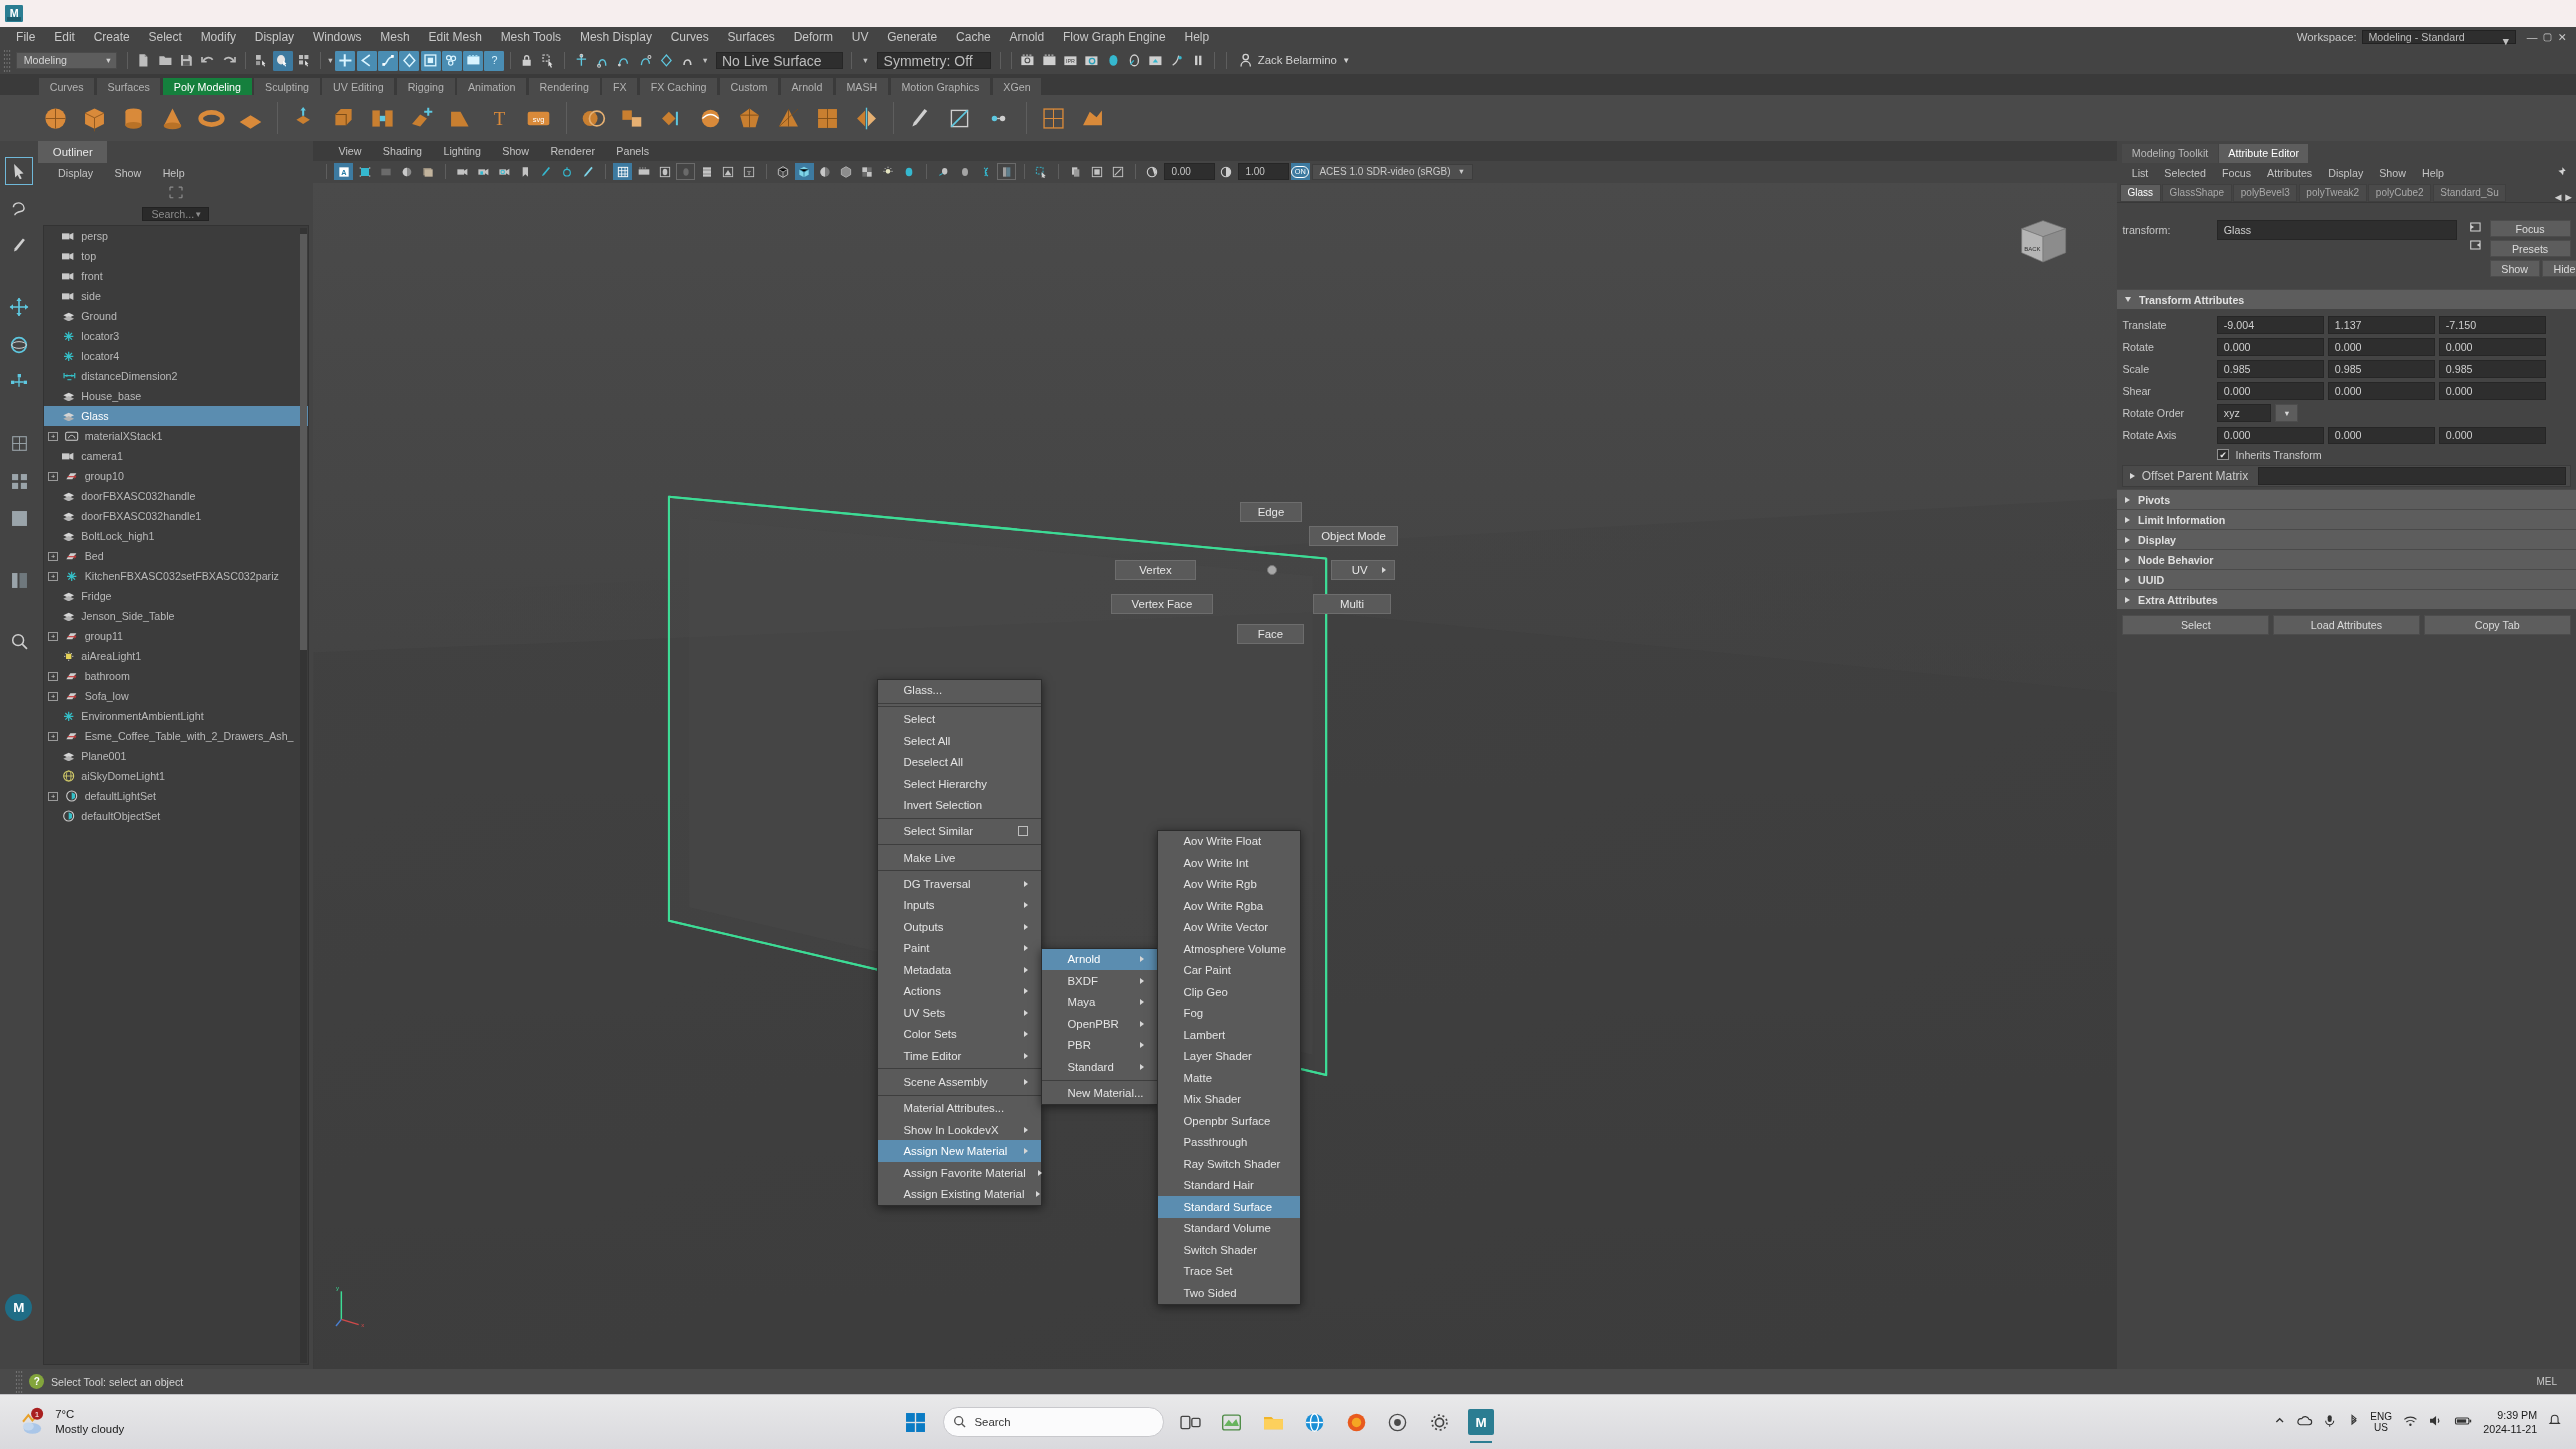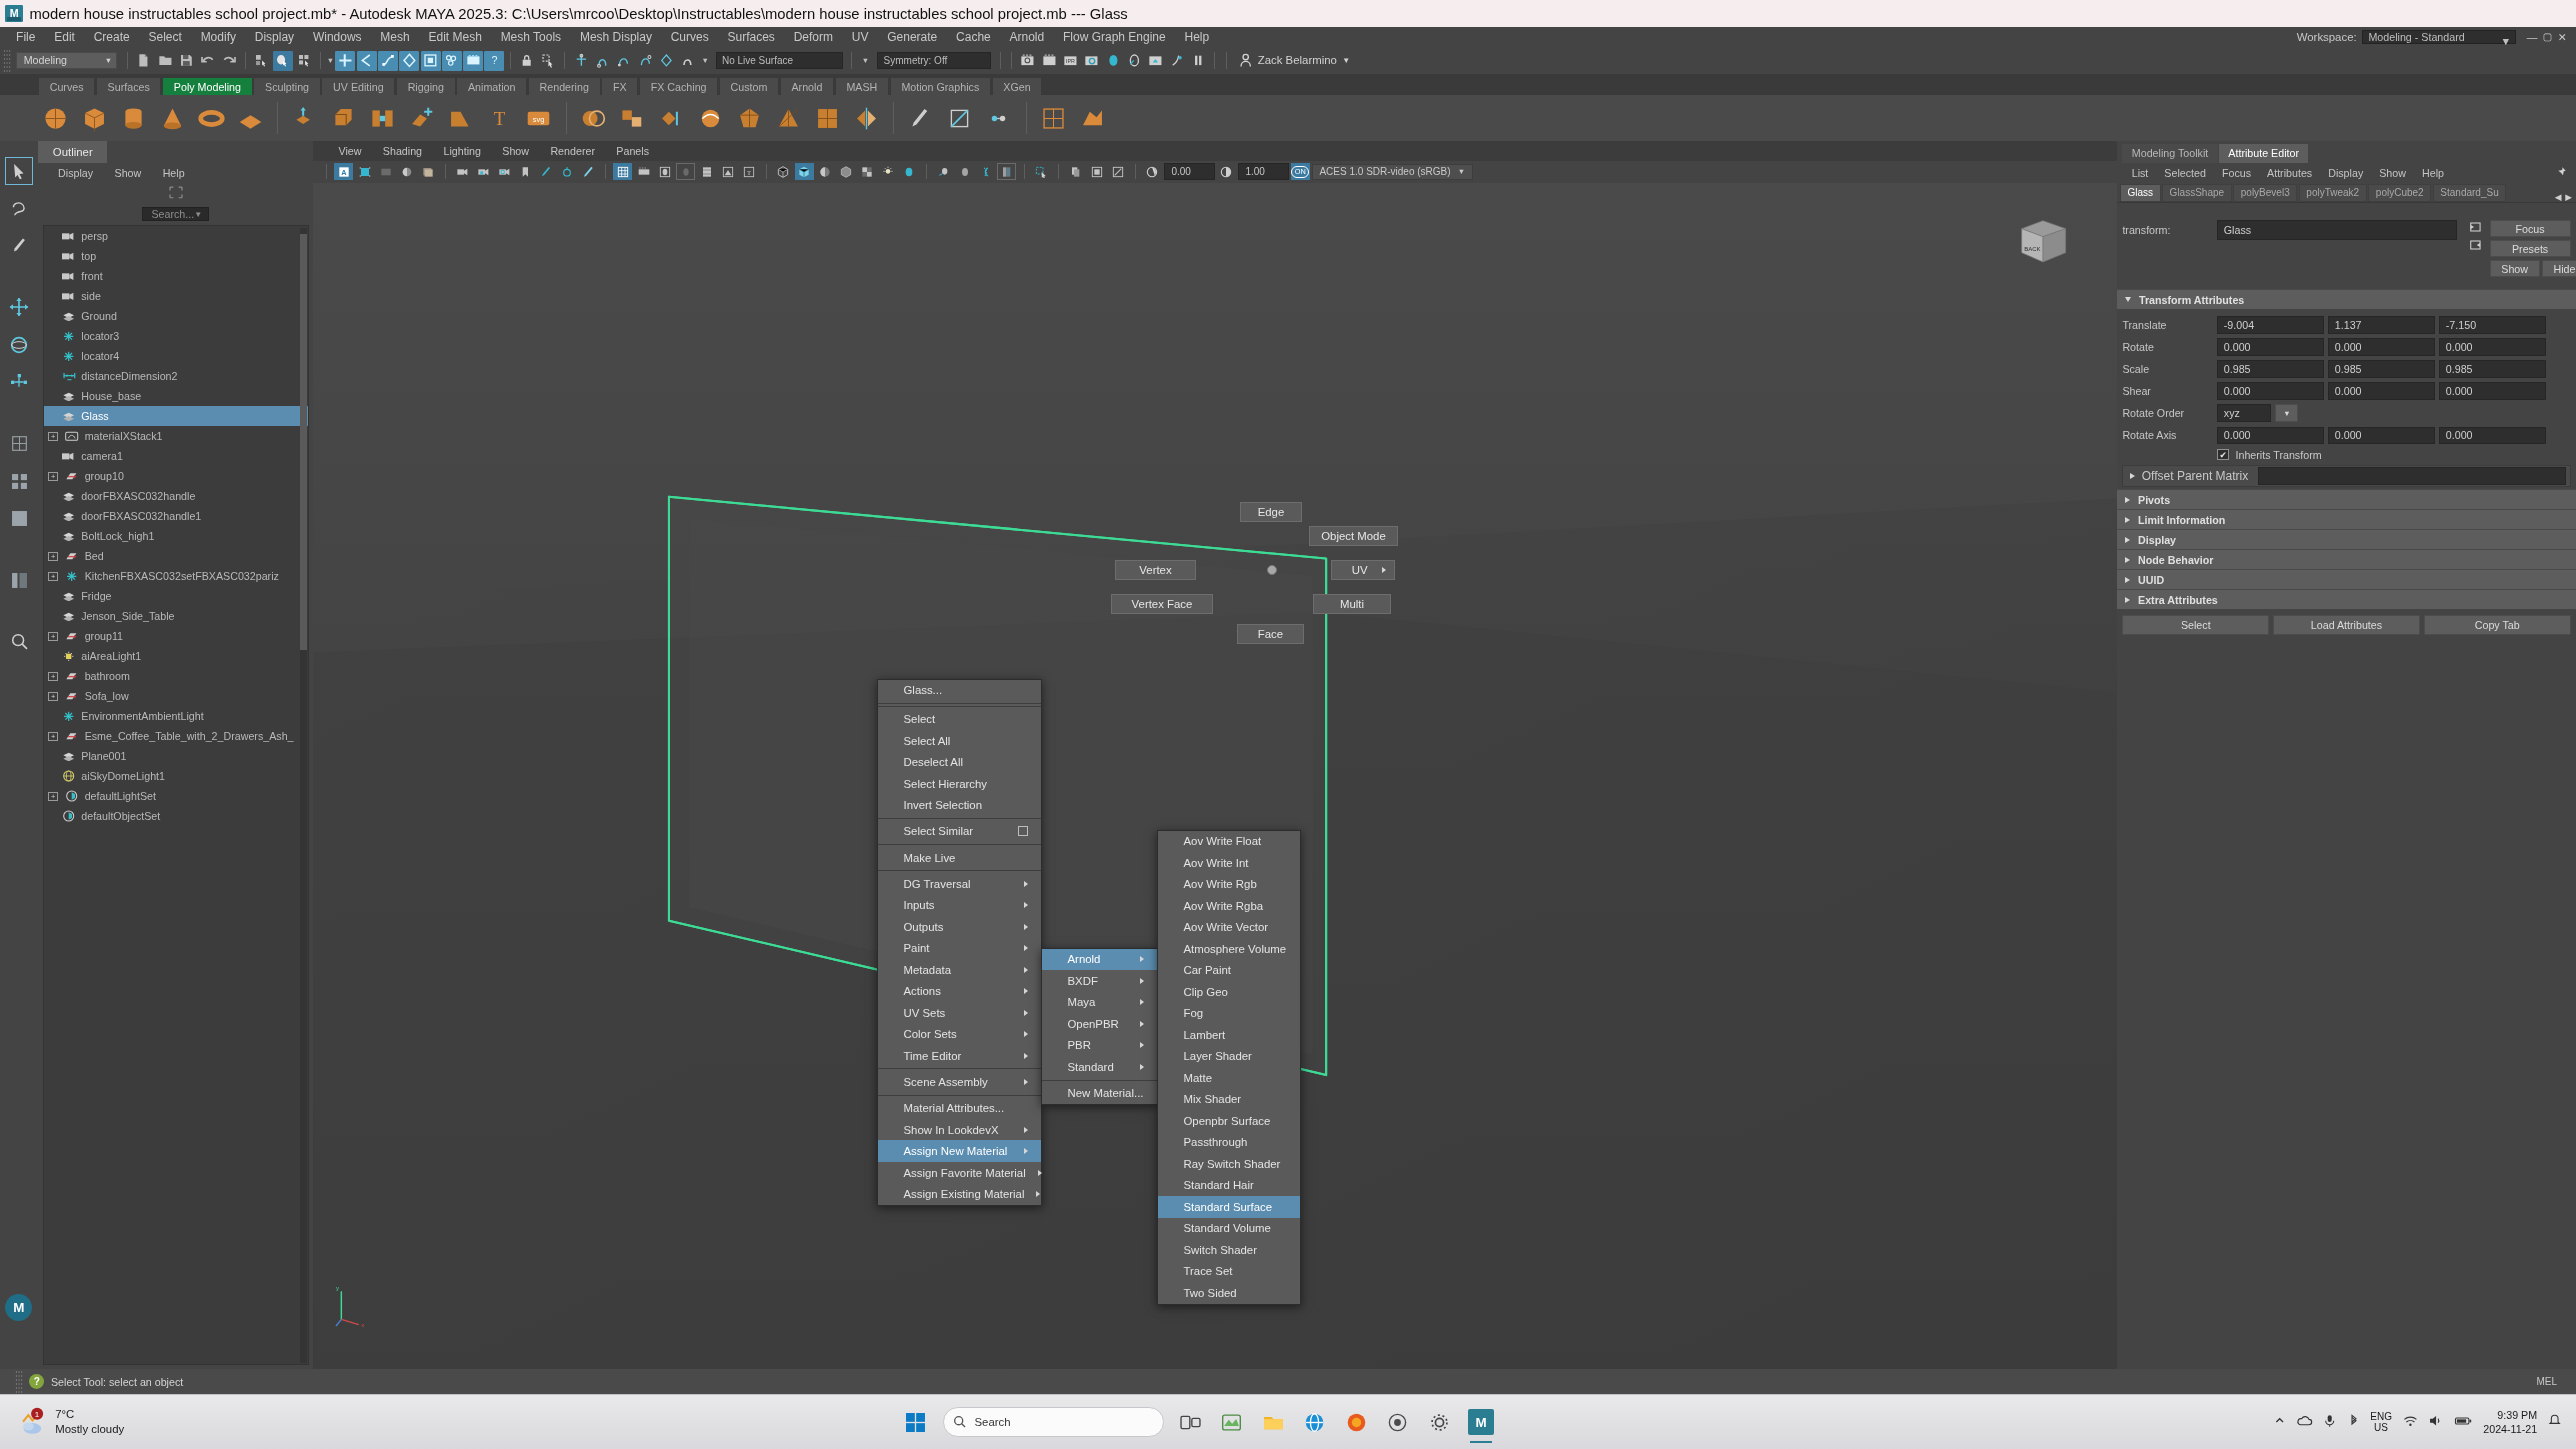--- a/index.html
+++ b/index.html
@@ -68,21 +68,21 @@
   .sep{ width:0.7px; height:17.4px; background:#5e5e5e; margin:0 4.7px; }
   .tbtn{
     width:20px; height:20px; display:flex; align-items:center; justify-content:center;
     border-radius:1.3px; color:#c9c9c9;
   }
   .tbtn svg{ display:block; }
   .tbtn.on{ background:#3d7aa0; }
   .tbtn.on2{ background:#4a8db3; }
   .field{
     background:#2e2e2e; border:0.7px solid #262626; height:17.4px; color:#bdbdbd;
-    font-size:10px; display:flex; align-items:center; padding:0 5.4px; margin:0 2.7px;
+    font-size:14px; display:flex; align-items:center; padding:0 5.4px; margin:0 2.7px;
   }
   .userchip{
     display:flex; align-items:center; gap:5.4px; color:#d2d2d2; font-size:11.4px;
     padding:0 6.7px;
   }
 
   
   #shelftabs{
     position:absolute; left:0; top:74px; width:2576px; height:21.5px;
     background:#3a3a3a; display:flex; align-items:flex-end; padding-left:38px;
@@ -299,21 +299,20 @@
   }
   .active-underline{ position:relative; }
   .active-underline::after{
     content:""; position:absolute; bottom:-6px; left:4px; right:4px; height:2px; background:#2b7d92;}
 </style>
 </head>
 <body>
 
 <div id="titlebar">
   <div class="tlogo">M</div>
-  <div class="ttext">modern house instructables school project.mb* - Autodesk MAYA 2025.3: C:\Users\mrcoo\Desktop\Instructables\modern house instructables school project.mb   ---   Glass</div>
 </div>
 
 <div id="menubar">
   <div class="mi">File</div>
   <div class="mi">Edit</div>
   <div class="mi">Create</div>
   <div class="mi">Select</div>
   <div class="mi">Modify</div>
   <div class="mi">Display</div>
   <div class="mi">Windows</div>

